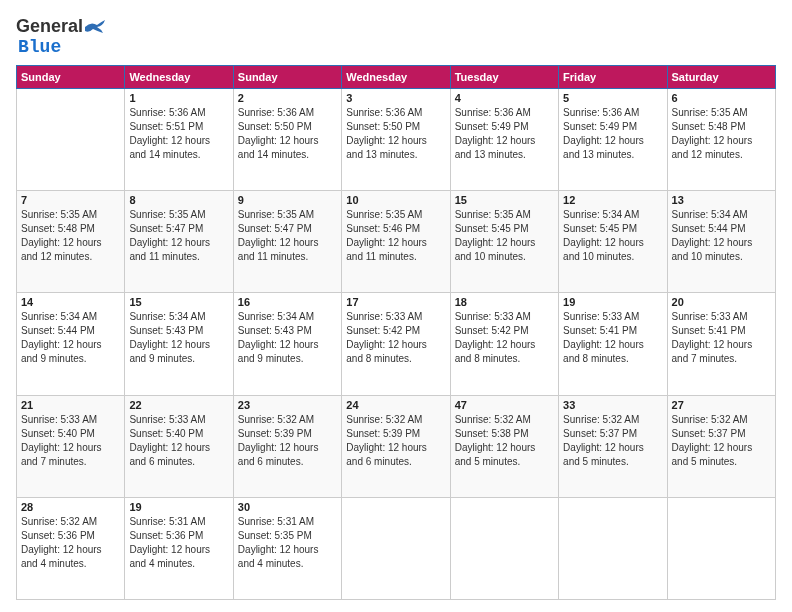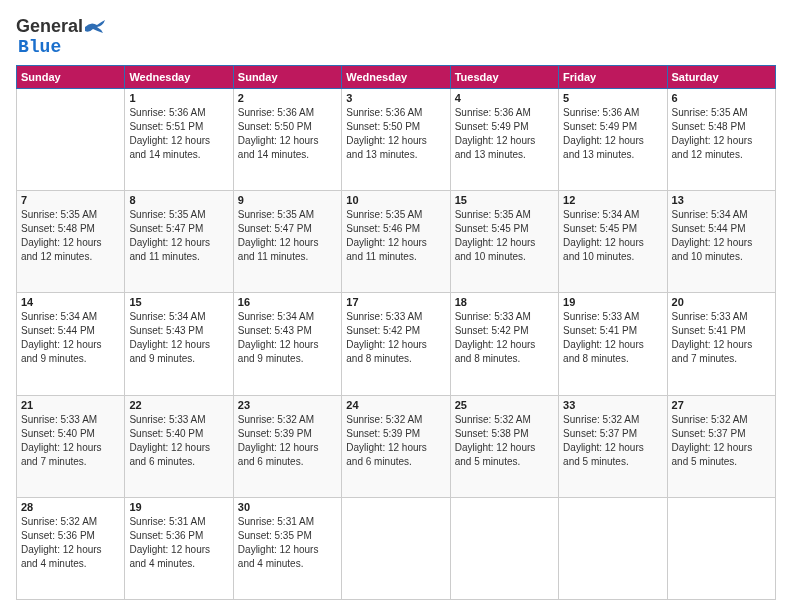--- a/index.html
+++ b/index.html
@@ -215,21 +215,21 @@
           </td>
           <td>
             <div class="day-number">23</div>
             <div class="day-info">Sunrise: 5:32 AM<br>Sunset: 5:39 PM<br>Daylight: 12 hours<br>and 6 minutes.</div>
           </td>
           <td>
             <div class="day-number">24</div>
             <div class="day-info">Sunrise: 5:32 AM<br>Sunset: 5:39 PM<br>Daylight: 12 hours<br>and 6 minutes.</div>
           </td>
           <td>
-            <div class="day-number">25</div>
+            <div class="day-number">47</div>
             <div class="day-info">Sunrise: 5:32 AM<br>Sunset: 5:38 PM<br>Daylight: 12 hours<br>and 5 minutes.</div>
           </td>
           <td>
             <div class="day-number">33</div>
             <div class="day-info">Sunrise: 5:32 AM<br>Sunset: 5:37 PM<br>Daylight: 12 hours<br>and 5 minutes.</div>
           </td>
           <td>
             <div class="day-number">27</div>
             <div class="day-info">Sunrise: 5:32 AM<br>Sunset: 5:37 PM<br>Daylight: 12 hours<br>and 5 minutes.</div>
           </td>

